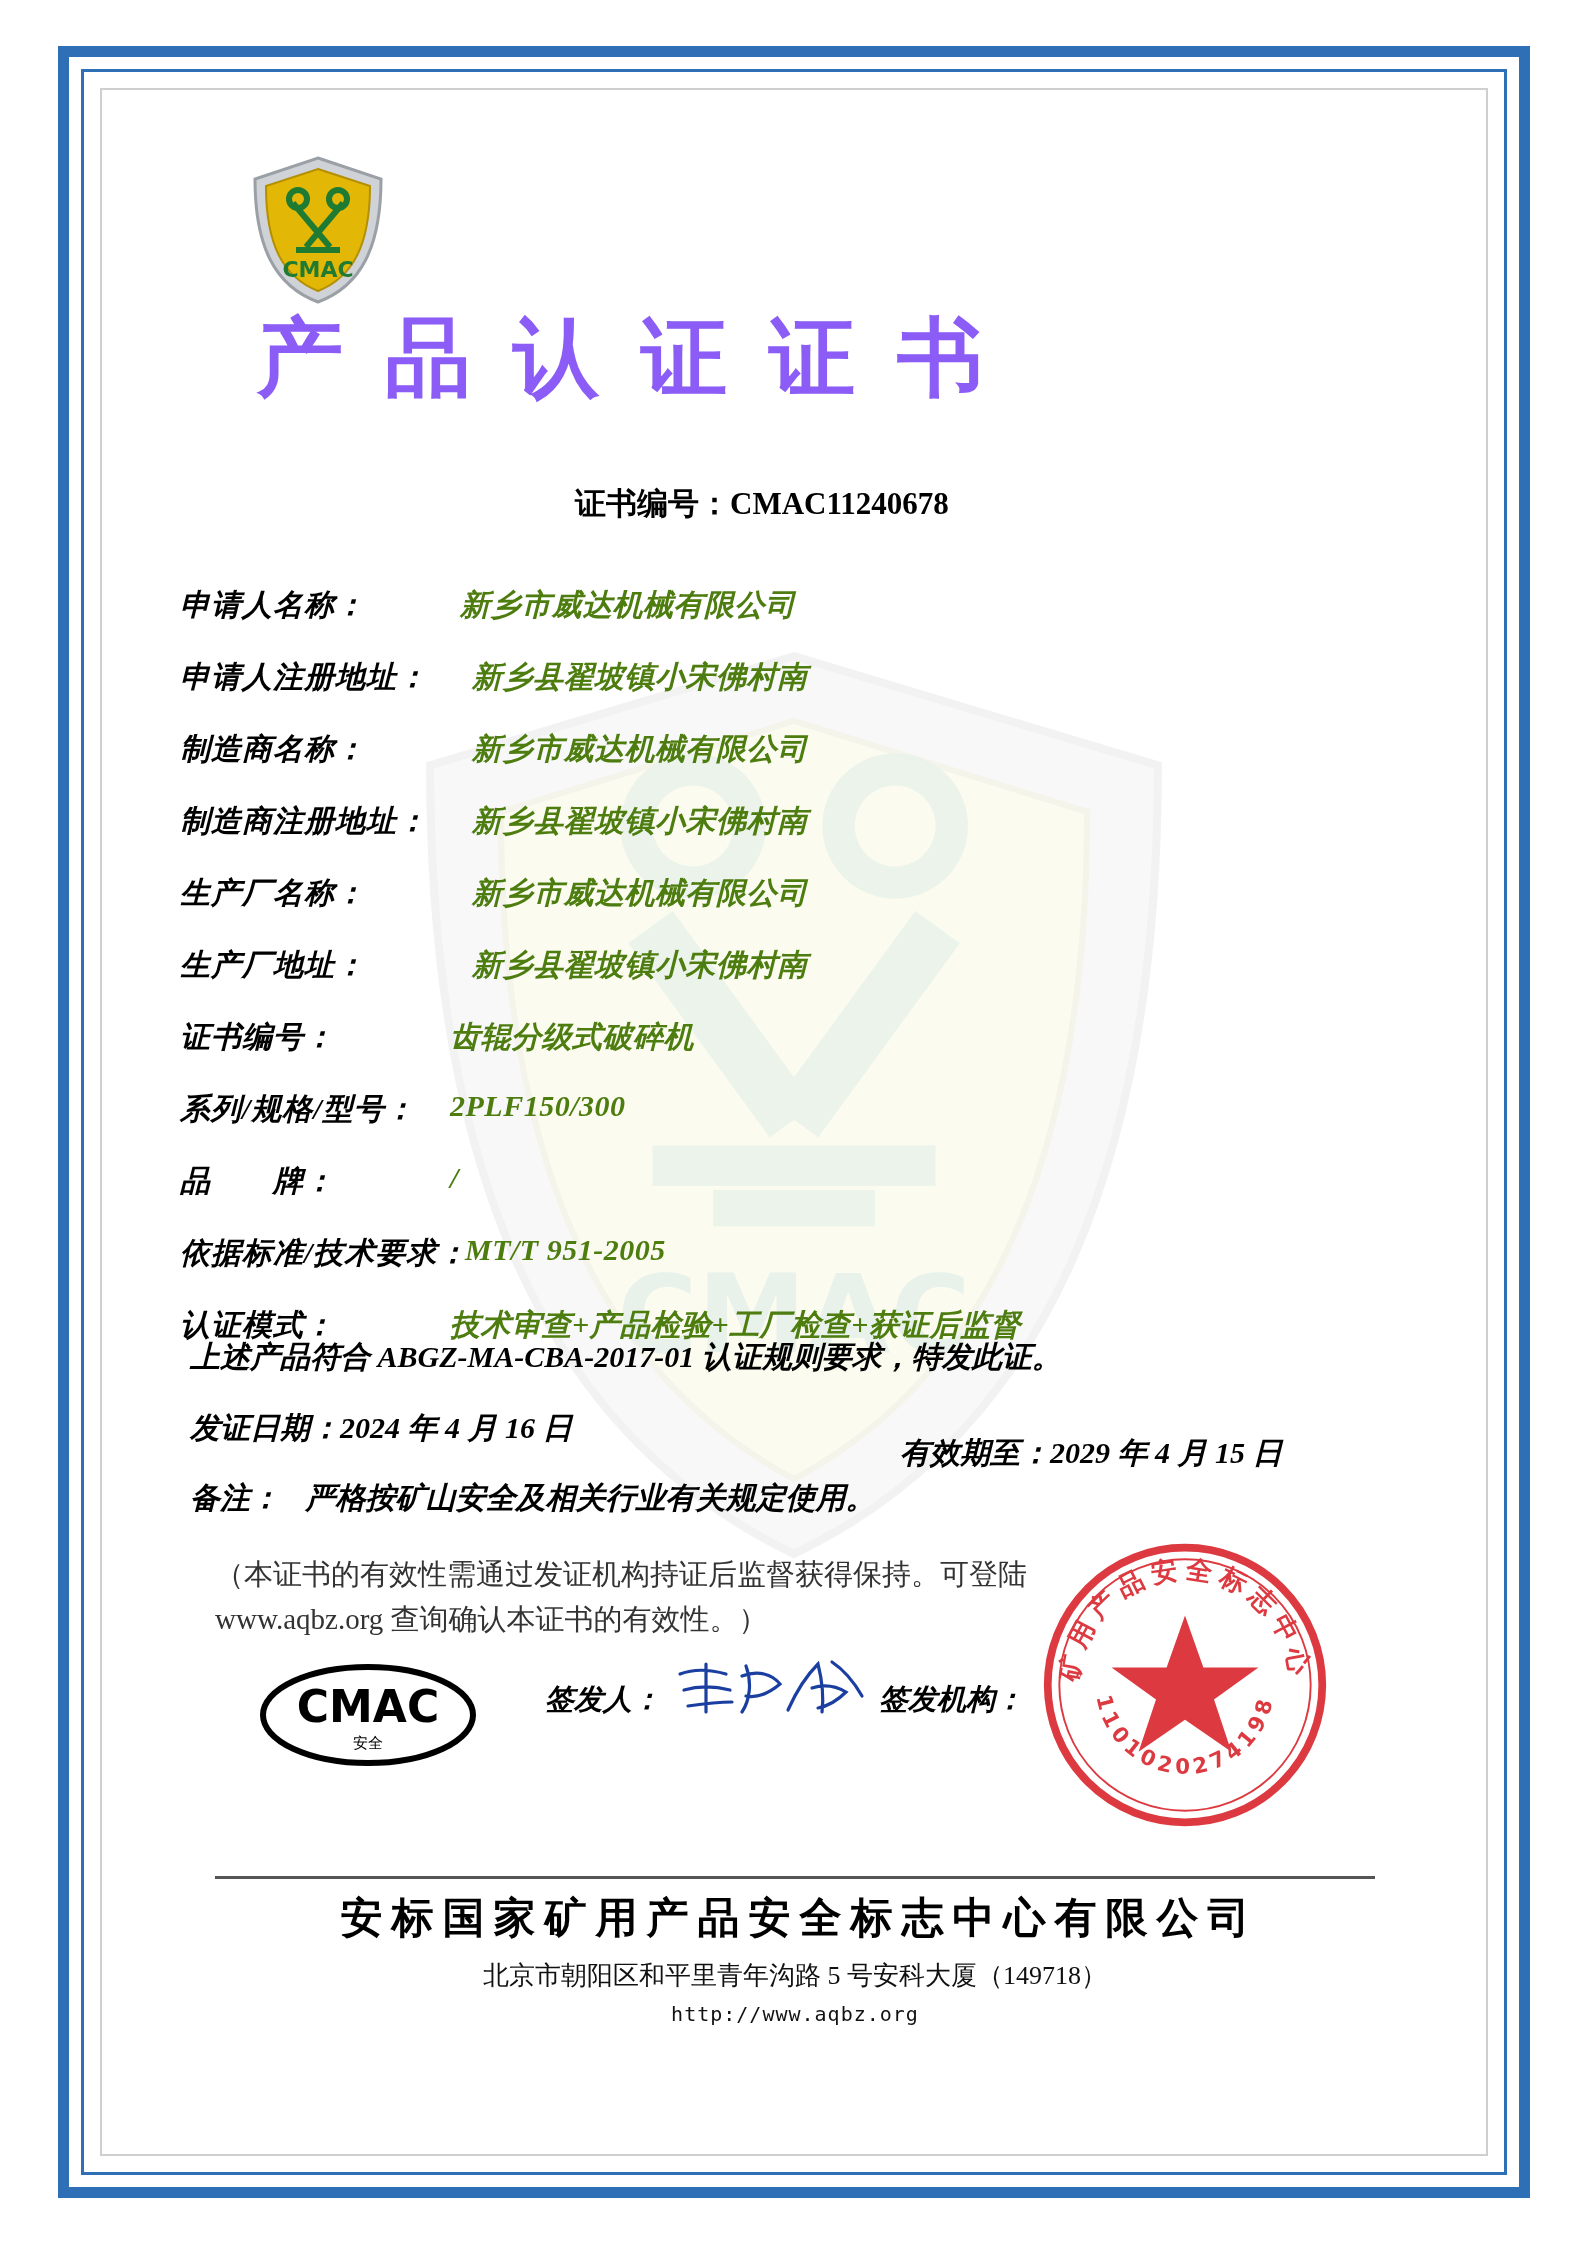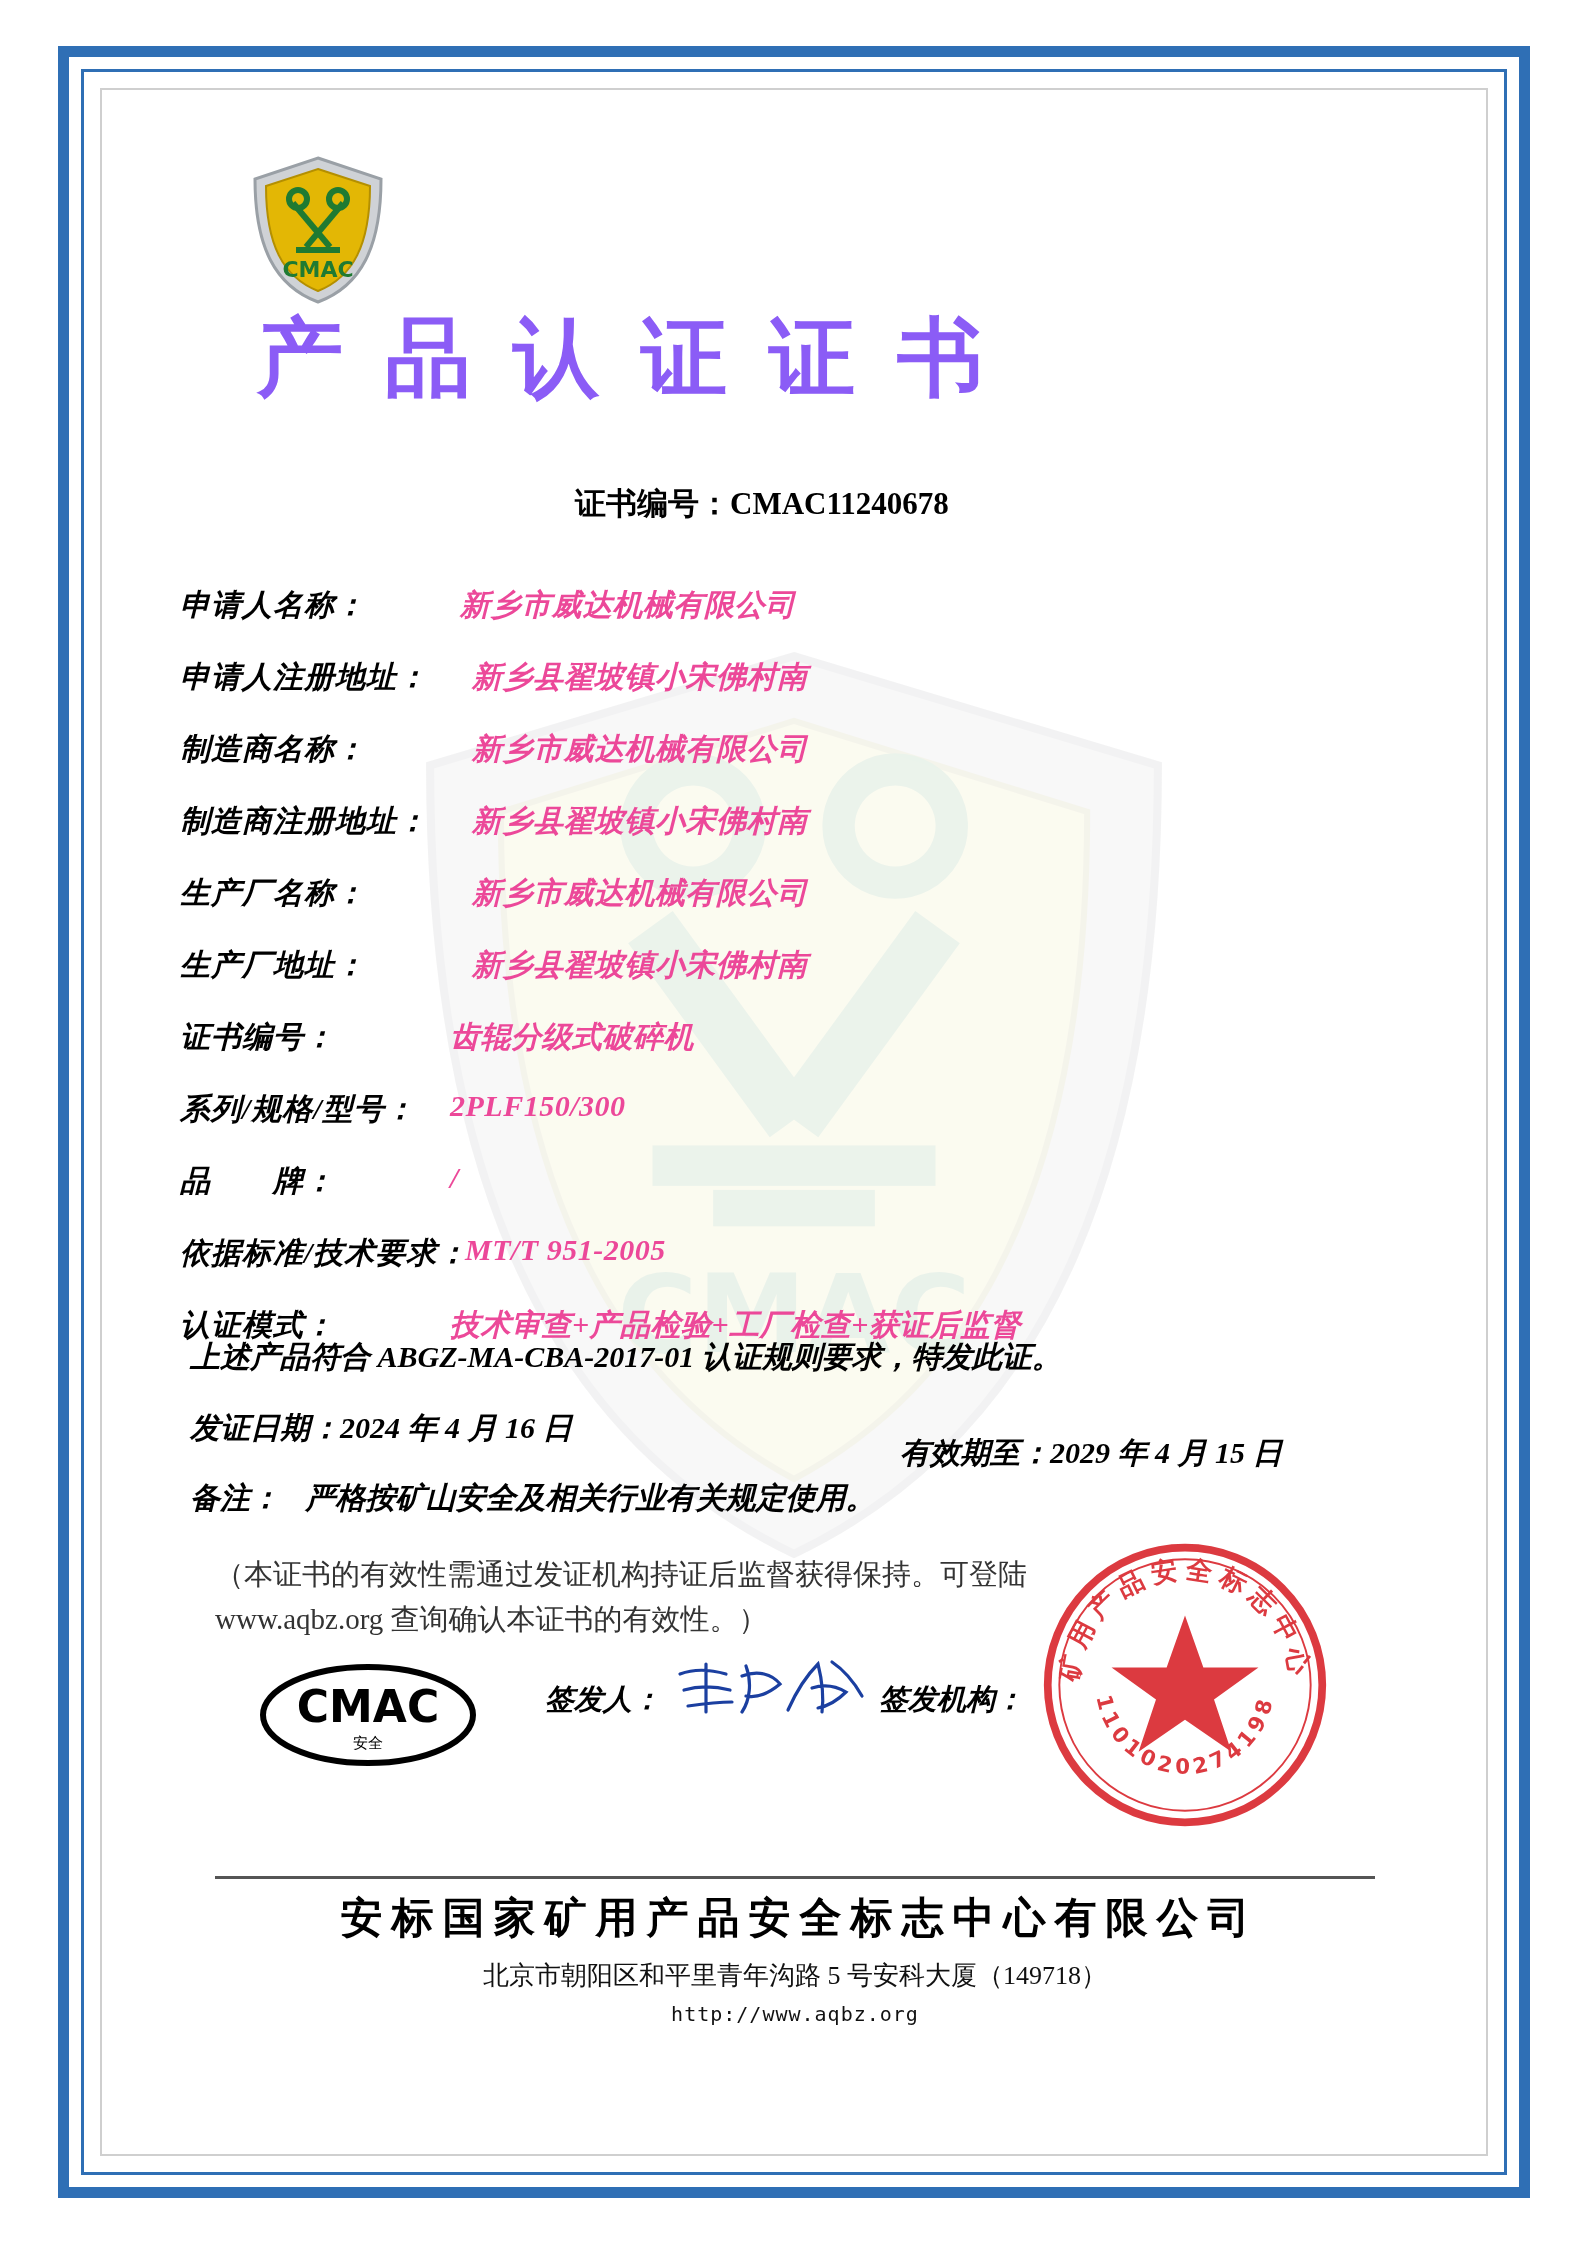--- a/index.html
+++ b/index.html
@@ -131,21 +131,21 @@
     font-style: italic;
     color: #000;
     letter-spacing: 1px;
   }
   .row .value {
     position: absolute;
     top: 0;
     font-size: 30px;
     font-weight: bold;
     font-style: italic;
-    color: #ec4899;
+    color: #4d7c0f;
     letter-spacing: 0.5px;
   }
   .v-a { left: 280px; }
   .v-b { left: 292px; }
   .v-c { left: 270px; }
   .v-d { left: 285px; }
 
   .row-brand .label {
     letter-spacing: 1px;
   }

